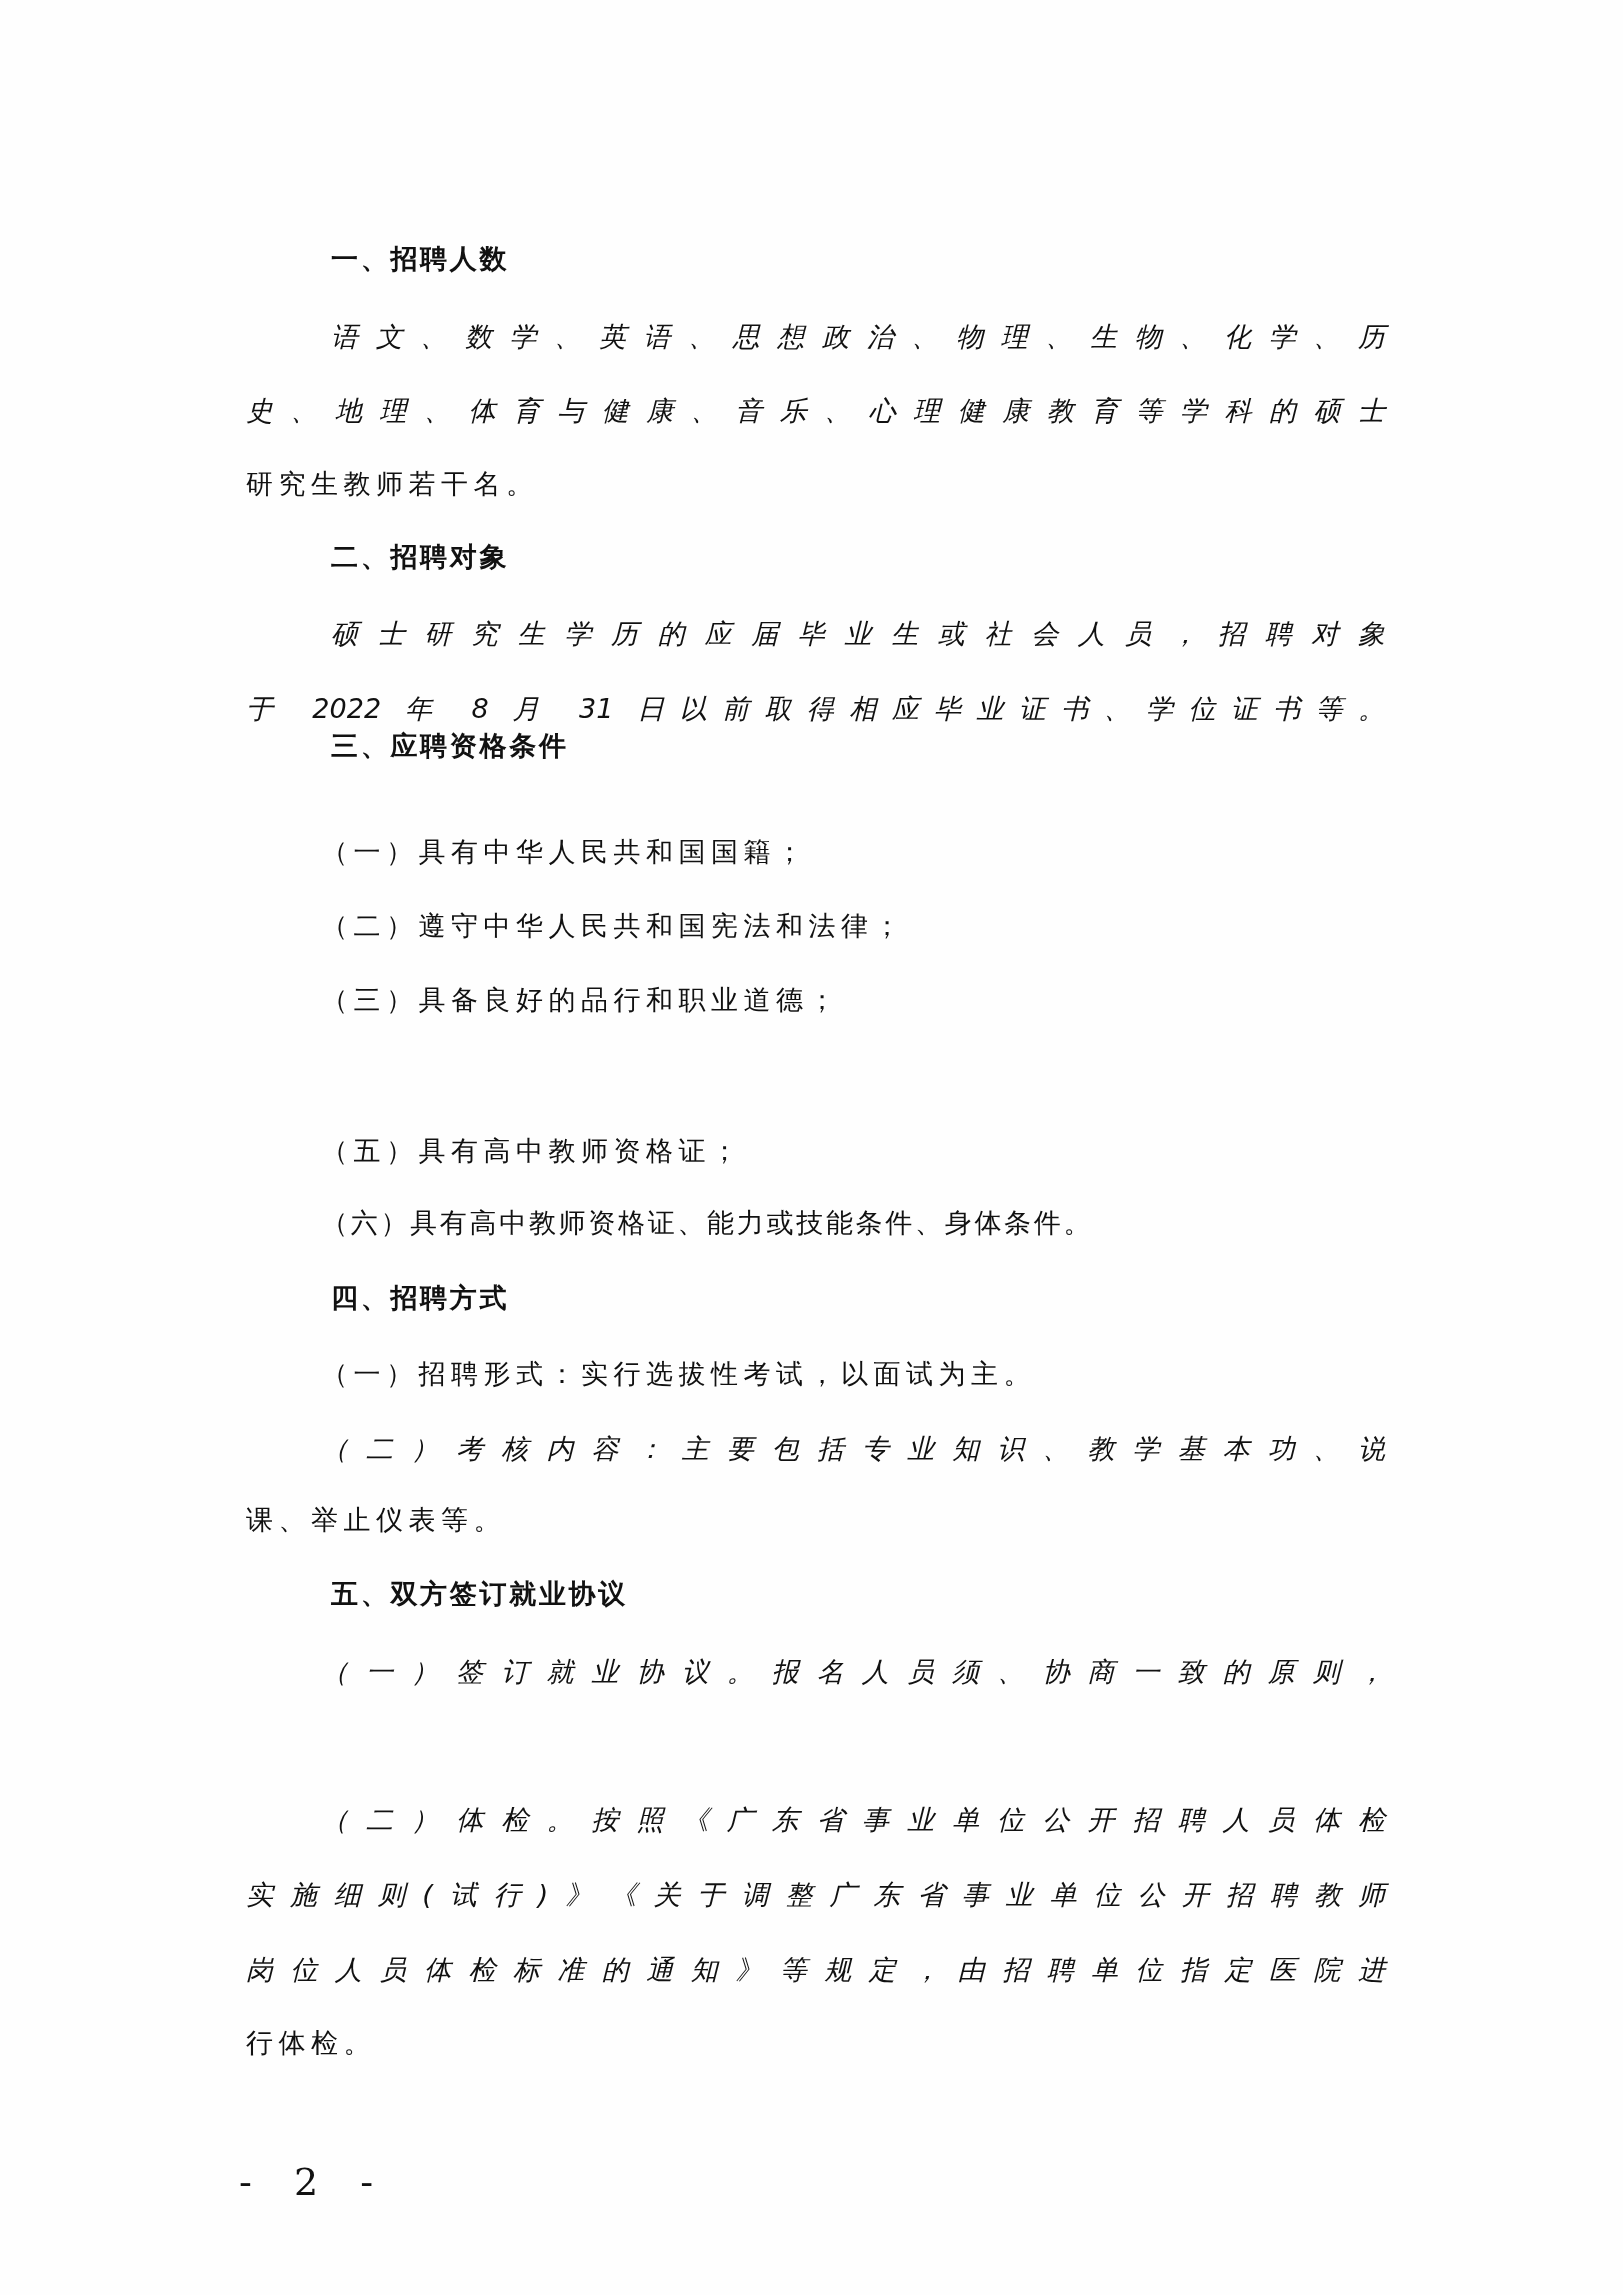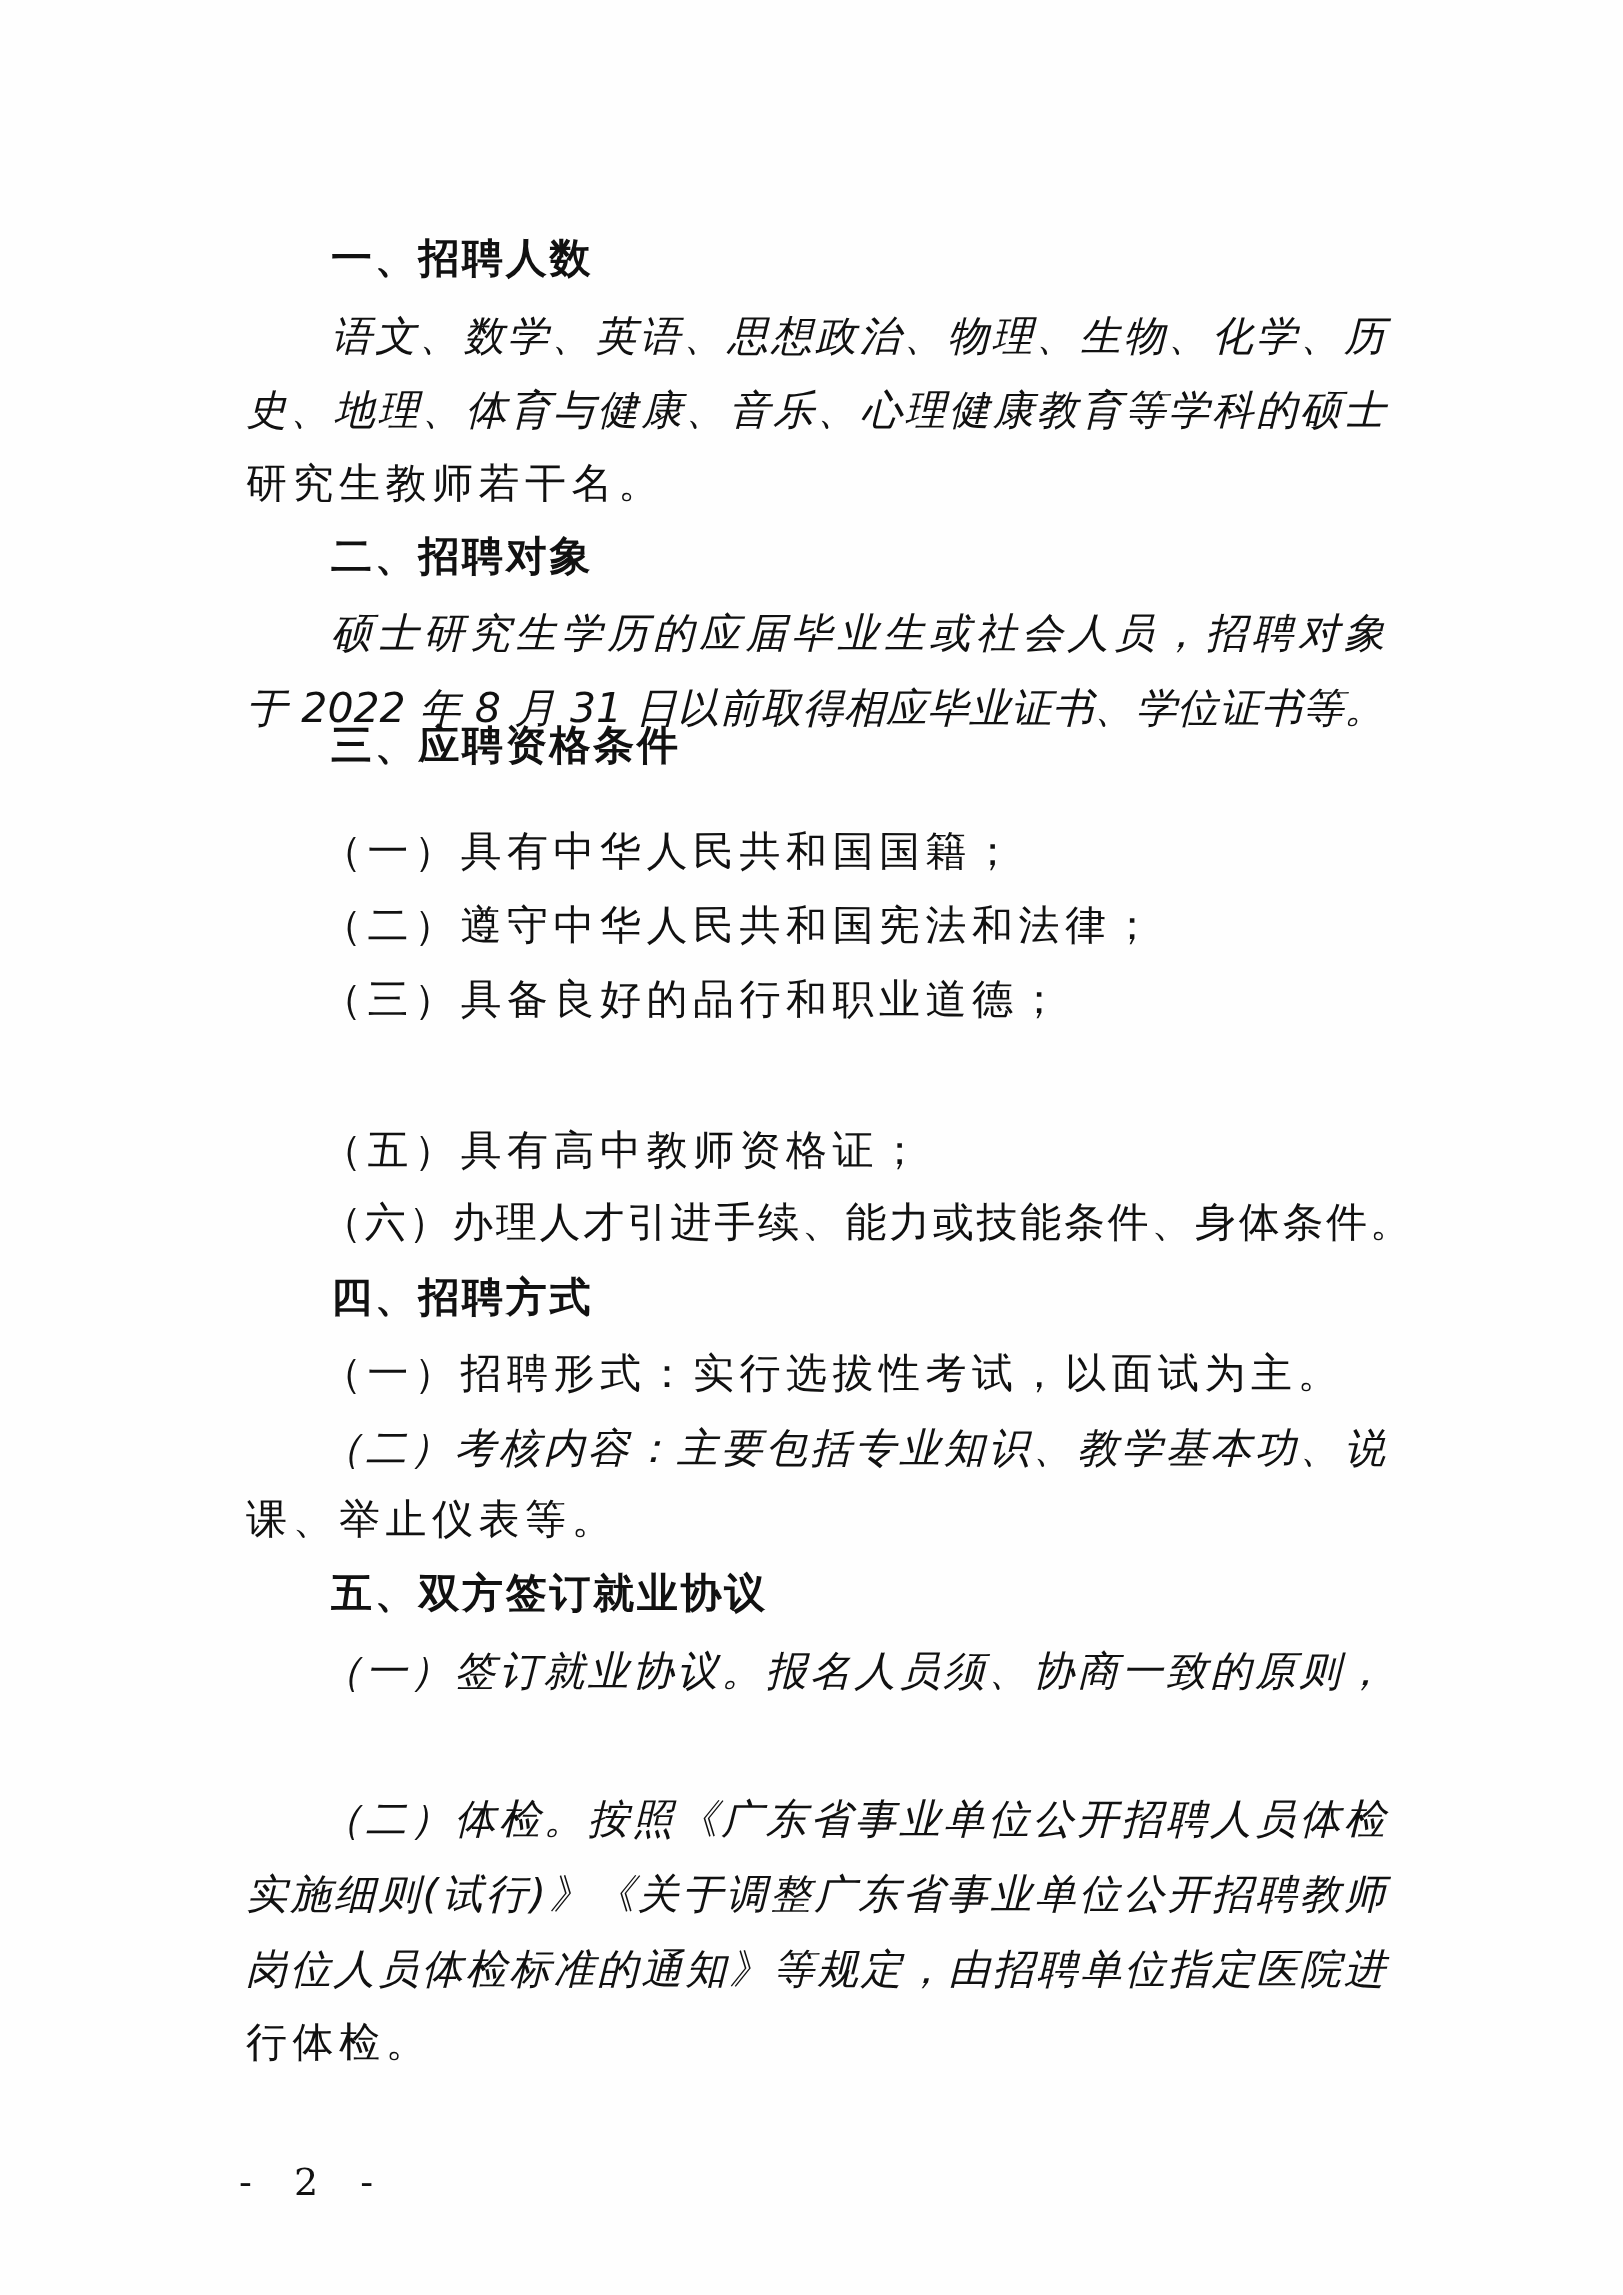--- a/index.html
+++ b/index.html
@@ -1,19 +1,19 @@
 <!DOCTYPE html>
 <html style="font-size:11px"><head>
 <meta charset="utf-8">
 <style>
   html, body { margin:0; padding:0; background:#ffffff; }
   body { width:1623px; height:2295px; position:relative; overflow:hidden;
          font-family:"DejaVu Sans", "Liberation Sans", sans-serif; color:#111; }
   .page { position:absolute; left:0; top:0; width:1623px; height:2295px; background:#fefefe; }
-  .line { position:absolute; left:246px; width:1146px; font-size:41px; line-height:55px;
+  .line { position:absolute; left:246px; width:1146px; font-size:27px; line-height:55px;
           white-space:nowrap; letter-spacing:5.5px; }
   .indent { left:331px; }
   .heading { font-weight:bold; letter-spacing:2.7px; }
   .justify { text-align:justify; text-align-last:justify; width:1139px; letter-spacing:0;font-style:italic; }
   .justify.indent { width:1054px; }
   .pagenum { position:absolute; left:239px; top:2158px; font-family:"DejaVu Serif", serif;
              font-size:38px; line-height:48px; letter-spacing:15px; }
 </style>
 </head>
 <body>
@@ -27,21 +27,21 @@
 
   <div class="line" style="top:456px">研究生教师若干名。</div>
   <div class="line indent justify" style="top:606px">硕士研究生学历的应届毕业生或社会人员，招聘对象</div>
   <div class="line justify" style="top:681px">于 2022 年 8 月 31 日以前取得相应毕业证书、学位证书等。</div>
 
   <div class="line indent heading" style="top:718px">三、应聘资格条件</div>
   <div class="line indent" style="top:824px; left:321px">（一）具有中华人民共和国国籍；</div>
   <div class="line indent" style="top:898px; left:321px">（二）遵守中华人民共和国宪法和法律；</div>
   <div class="line indent" style="top:972px; left:321px">（三）具备良好的品行和职业道德；</div>
   <div class="line indent" style="top:1123px; left:321px">（五）具有高中教师资格证；</div>
-  <div class="line indent" style="top:1195px; left:321px; letter-spacing:2.7px">（六）办理人才引进手续、能力或技能条件、身体条件。</div>
+  <div class="line indent" style="top:1195px; left:321px; letter-spacing:2.7px">（六）具有高中教师资格证、能力或技能条件、身体条件。</div>
 
   <div class="line indent heading" style="top:1270px">四、招聘方式</div>
   <div class="line indent" style="top:1346px; left:321px">（一）招聘形式：实行选拔性考试，以面试为主。</div>
   <div class="line indent justify" style="top:1421px; left:321px; width:1064px">（二）考核内容：主要包括专业知识、教学基本功、说</div>
   <div class="line" style="top:1492px">课、举止仪表等。</div>
 
   <div class="line indent heading" style="top:1566px">五、双方签订就业协议</div>
   <div class="line indent justify" style="top:1644px; left:321px; width:1064px">（一）签订就业协议。报名人员须、协商一致的原则，</div>
   <div class="line indent justify" style="top:1792px; left:321px; width:1064px">（二）体检。按照《广东省事业单位公开招聘人员体检</div>
   <div class="line justify" style="top:1867px">实施细则(试行)》《关于调整广东省事业单位公开招聘教师</div>

